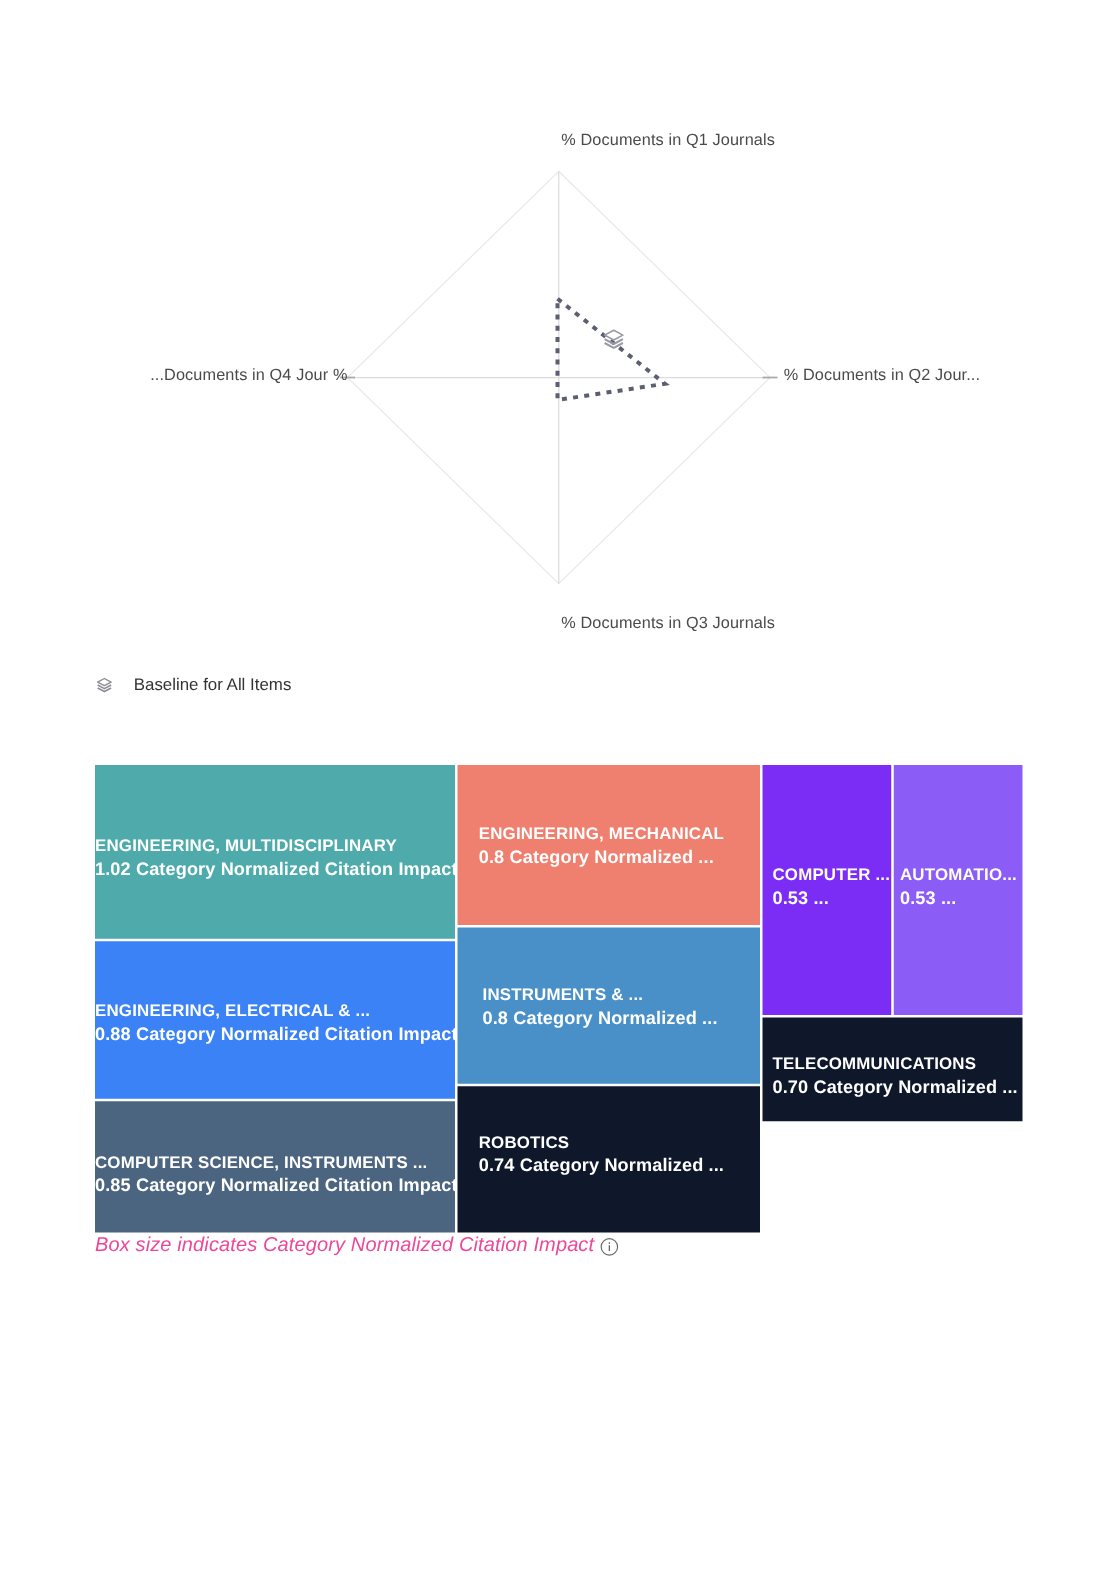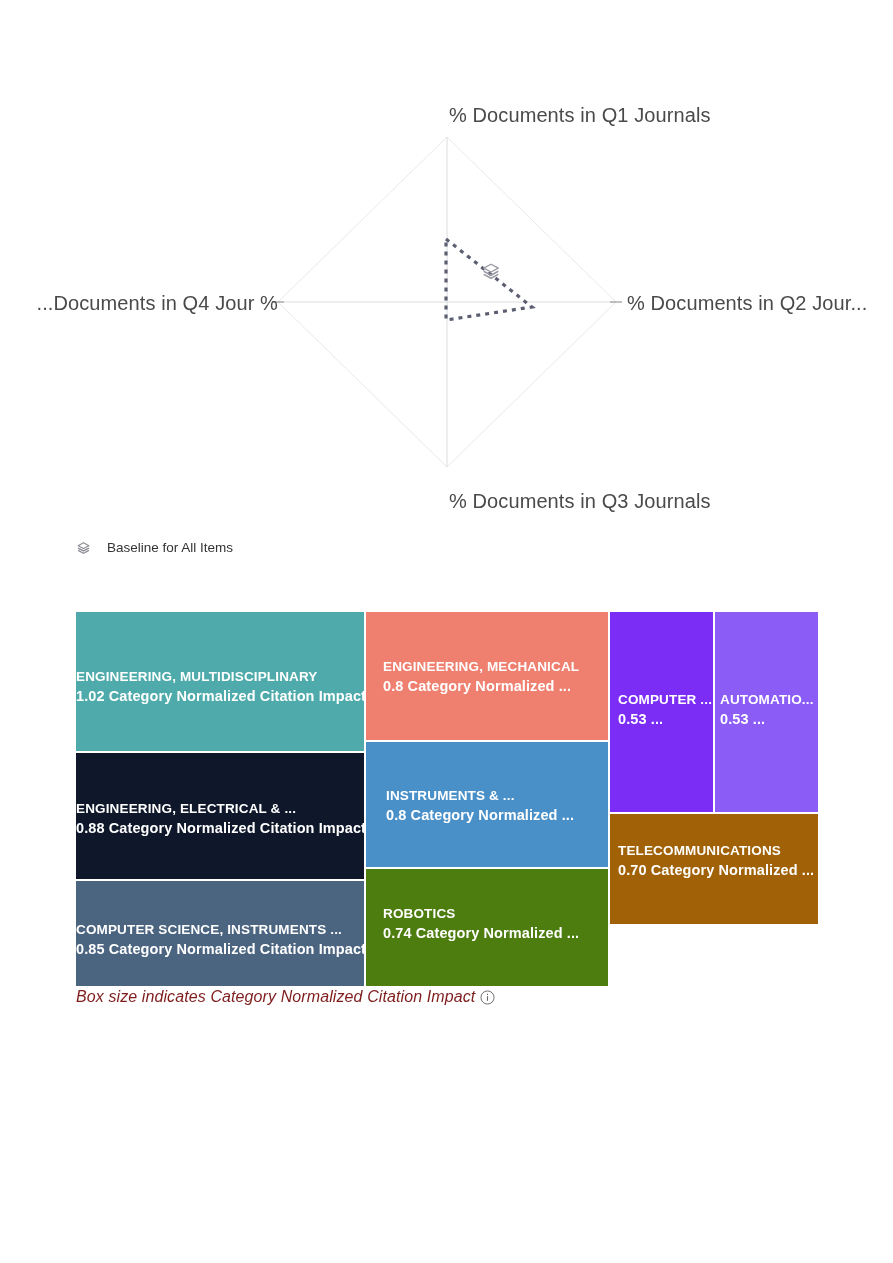--- a/index.html
+++ b/index.html
@@ -1,21 +1,21 @@
 <!DOCTYPE html>
 <html><head>
 <meta charset="utf-8">
 <style>
   html,body{margin:0;padding:0;background:#ffffff;}
   body{width:893px;height:1263px;position:relative;font-family:"Liberation Sans",sans-serif;-webkit-font-smoothing:antialiased;}
 
   
   #radar-panel{position:absolute;left:76px;top:105px;width:746px;height:455px;background:#fff;}
   #radar-svg{position:absolute;left:0;top:0;width:746px;height:455px;overflow:visible;}
-  .axis-label{position:absolute;font-size:20px;color:#4a4a4a;white-space:nowrap;letter-spacing:0.1px;}
+  .axis-label{position:absolute;font-size:13px;color:#4a4a4a;white-space:nowrap;letter-spacing:0.1px;}
   #label-q1{left:373px;top:-1px;}
   #label-q3{left:373px;top:385px;}
   #label-q2{left:551px;top:187px;text-align:right;}
   #label-q4{left:-80px;top:187px;width:282px;overflow:hidden;text-align:right;direction:rtl;}
 
   .baseline-marker{position:absolute;left:405px;top:157px;width:20px;height:20px;}
 
   
   #radar-legend{position:absolute;left:76px;top:538px;height:20px;display:flex;align-items:center;gap:16px;}
   #radar-legend .legend-ico{width:15px;height:15px;display:block;}
@@ -28,21 +28,21 @@
   .tm-col-b{width:242px;}
   .tm-col-c{width:208px;display:flex;flex-direction:column;gap:2px;border-radius:25px;}
   .tm-row-top{display:flex;gap:2px;height:200px;}
   .tile{position:relative;overflow:hidden;box-sizing:border-box;}
   .tile .tile-inner{position:absolute;left:0;width:max-content;}
   .tile-name{font-size:13.5px;font-weight:bold;color:#fff;white-space:nowrap;line-height:18px;letter-spacing:0.15px;}
   .tile-val{font-size:14.5px;font-weight:bold;color:#fff;white-space:nowrap;line-height:20px;letter-spacing:0.1px;}
 
   
   #treemap-caption{position:absolute;left:76px;top:988px;display:flex;align-items:center;gap:5px;}
-  #treemap-caption .cap-text{font-style:italic;font-size:16px;color:#7f1d1d;letter-spacing:0.1px;}
+  #treemap-caption .cap-text{font-style:italic;font-size:16px;color:#ec4899;letter-spacing:0.1px;}
   #treemap-caption .info-ico{width:15px;height:15px;display:block;}
 </style>
 </head>
 <body>
 
 <div id="radar-panel">
 
   <svg id="radar-svg" viewBox="0 0 746 455">
 
     <polygon points="371,32 540,197 371,362 202,197" fill="none" stroke="#e9e9e9" stroke-width="1"></polygon>
@@ -89,21 +89,21 @@
 
 <div id="treemap">
 
   <div class="tm-col tm-col-a">
     <div class="tile" style="height:142px;background:#4FABAB">
       <div class="tile-inner" style="top:56px">
         <div class="tile-name">ENGINEERING, MULTIDISCIPLINARY</div>
         <div class="tile-val">1.02 Category Normalized Citation Impact</div>
       </div>
     </div>
-    <div class="tile" style="height:129px;background:#0f172a">
+    <div class="tile" style="height:129px;background:#3b82f6">
       <div class="tile-inner" style="top:47px">
         <div class="tile-name">ENGINEERING, ELECTRICAL &amp; ...</div>
         <div class="tile-val">0.88 Category Normalized Citation Impact</div>
       </div>
     </div>
     <div class="tile" style="height:107px;background:#4B6480">
       <div class="tile-inner" style="top:40px">
         <div class="tile-name">COMPUTER SCIENCE, INSTRUMENTS ...</div>
         <div class="tile-val">0.85 Category Normalized Citation Impact</div>
       </div>
@@ -116,21 +116,21 @@
         <div class="tile-name">ENGINEERING, MECHANICAL</div>
         <div class="tile-val">0.8 Category Normalized ...</div>
       </div>
     </div>
     <div class="tile" style="height:131px;background:#4A90C8">
       <div class="tile-inner" style="top:45px;left:20px">
         <div class="tile-name">INSTRUMENTS &amp; ...</div>
         <div class="tile-val">0.8 Category Normalized ...</div>
       </div>
     </div>
-    <div class="tile" style="height:123px;background:#4d7c0f">
+    <div class="tile" style="height:123px;background:#0f172a">
       <div class="tile-inner" style="top:36px;left:17px">
         <div class="tile-name">ROBOTICS</div>
         <div class="tile-val">0.74 Category Normalized ...</div>
       </div>
     </div>
   </div>
 
   <div class="tm-col-c">
     <div class="tm-row-top">
       <div class="tile" style="width:103px;background:#7B2DF5">
@@ -139,21 +139,21 @@
           <div class="tile-val">0.53 ...</div>
         </div>
       </div>
       <div class="tile" style="width:103px;background:#8b5cf6">
         <div class="tile-inner" style="top:79px;left:5px">
           <div class="tile-name">AUTOMATIO...</div>
           <div class="tile-val">0.53 ...</div>
         </div>
       </div>
     </div>
-    <div class="tile" style="height:110px;background:#a16207">
+    <div class="tile" style="height:83px;background:#0f172a">
       <div class="tile-inner" style="top:28px;left:8px">
         <div class="tile-name">TELECOMMUNICATIONS</div>
         <div class="tile-val">0.70 Category Normalized ...</div>
       </div>
     </div>
   </div>
 </div>
 
 <div id="treemap-caption">
   <span class="cap-text">Box size indicates Category Normalized Citation Impact</span>

